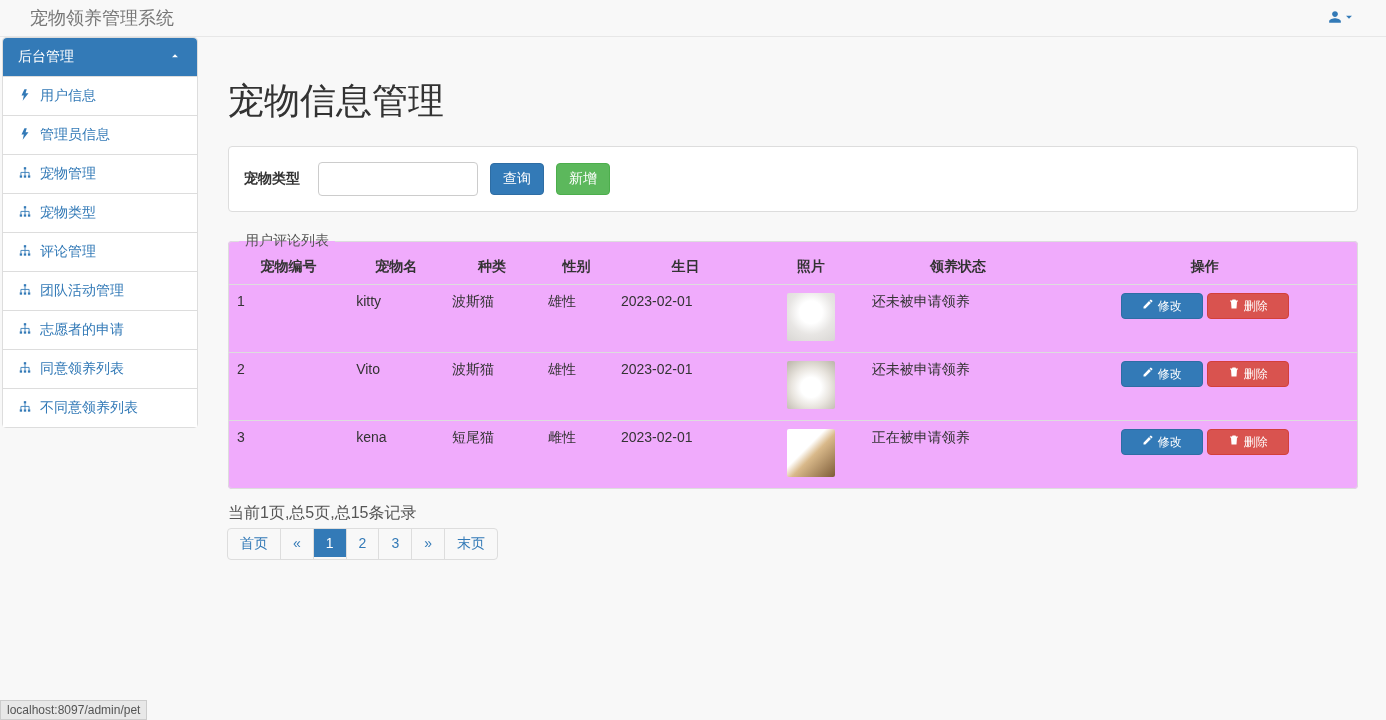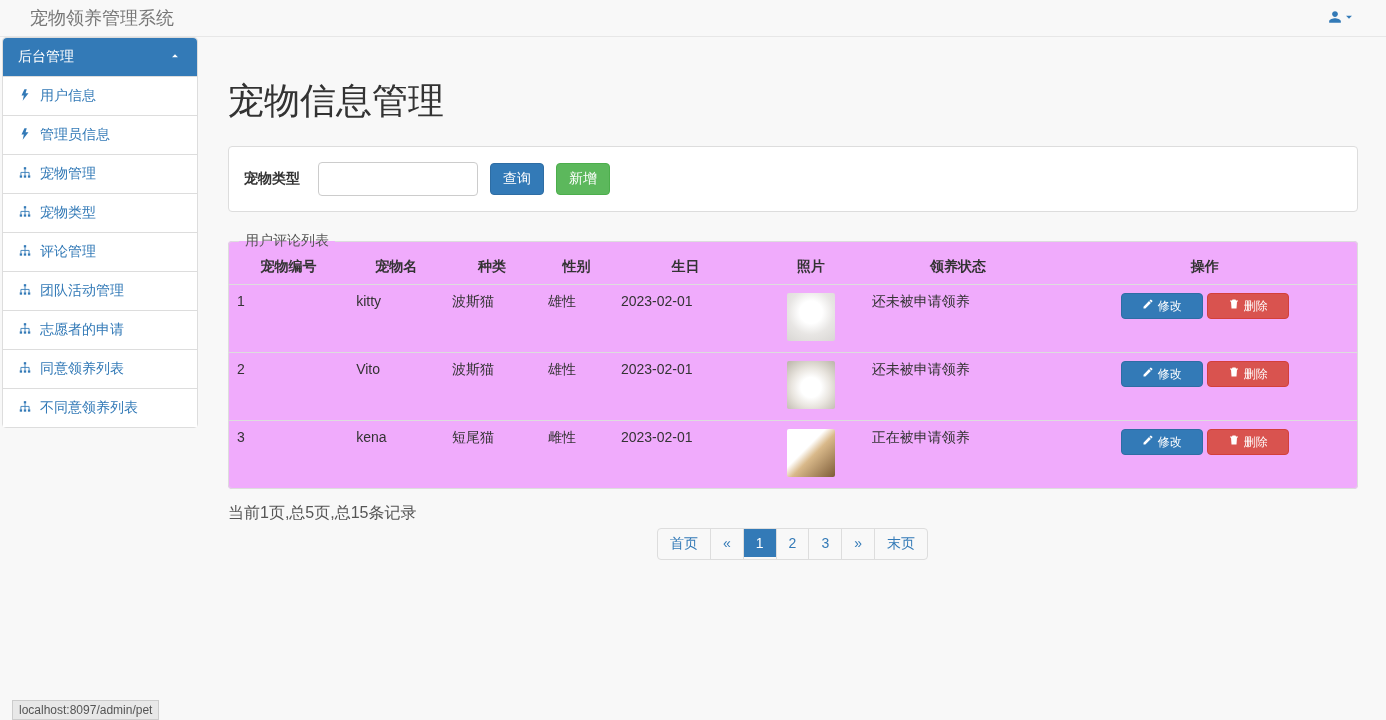--- a/index.html
+++ b/index.html
@@ -48,30 +48,30 @@
     td { padding:8px; border-top:1px solid #ddd; vertical-align: top; }
     .photo-cell { text-align:center; }
     .photo { width:48px; height:48px; display:inline-block; background:#eee; border-radius:2px; }
     .photo.p1 { background: radial-gradient(circle at 50% 40%, #fff 30%, #e8e6e4 60%, #d8d6d3 100%); }
     .photo.p2 { background: radial-gradient(circle at 50% 55%, #fff 28%, #e9e5df 55%, #b9b3a7 100%); }
     .photo.p3 { background: linear-gradient(135deg, #fff 40%, #d9b98a 55%, #7d5c38 100%); }
     .op-cell { text-align:center; white-space: nowrap; }
 
     
     .page-info { color:#555; font-size:16px; margin: 4px 0 4px 0; }
-    .pagination-wrap { display:flex; justify-content:center; }
+    .pagination-wrap { display:flex; justify-content:flex-start; }
     .pagination { display:flex; list-style:none; gap:0; }
     .pagination li { border:1px solid #ddd; margin-left:-1px; }
     .pagination li a { display:block; padding:6px 12px; color:#337ab7; text-decoration:none; cursor:pointer; min-width: 18px; text-align:center; }
     .pagination li.active a { background:#337ab7; color:#fff; border-color:#337ab7; }
     .pagination li:first-child { border-top-left-radius:4px; border-bottom-left-radius:4px;}
     .pagination li:last-child { border-top-right-radius:4px; border-bottom-right-radius:4px;}
 
     
-    .status-bar { position: fixed; left:12px; bottom:0; font-size:12px; color:#555; background:#e8e8e8; padding:2px 6px; border:1px solid #ccc; }
+    .status-bar { position: fixed; left:0; bottom:0; font-size:12px; color:#555; background:#e8e8e8; padding:2px 6px; border:1px solid #ccc; }
   </style>
 </head>
 <body>
 
 <nav class="navbar">
   <span class="navbar-brand">宠物领养管理系统</span>
   <span class="navbar-right">
     <span>
       <svg viewBox="0 0 24 24" fill="#337ab7">
           <path d="M12 12c2.7 0 5-2.3 5-5S14.7 2 12 2 7 4.3 7 7s2.3 5 5 5zm0 2c-3.3 0-10 1.7-10 5v3h20v-3c0-3.3-6.7-5-10-5z"></path>

